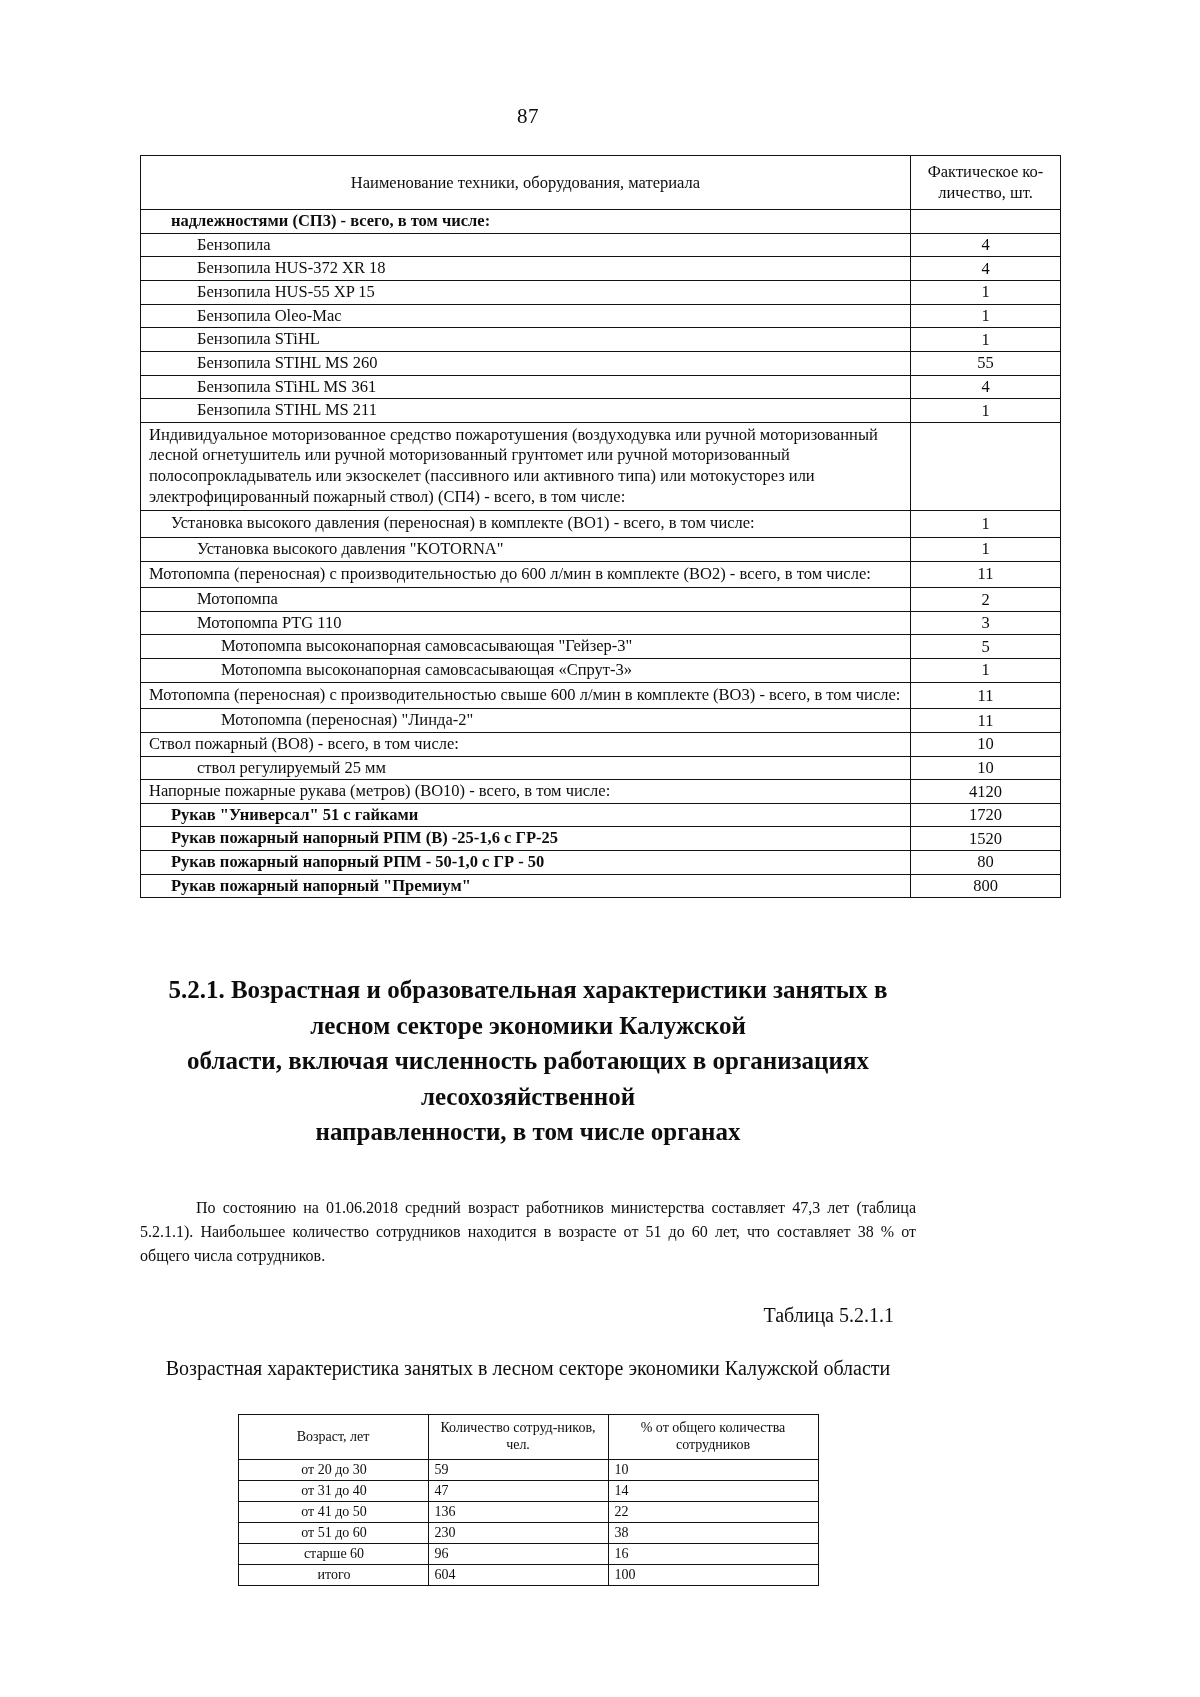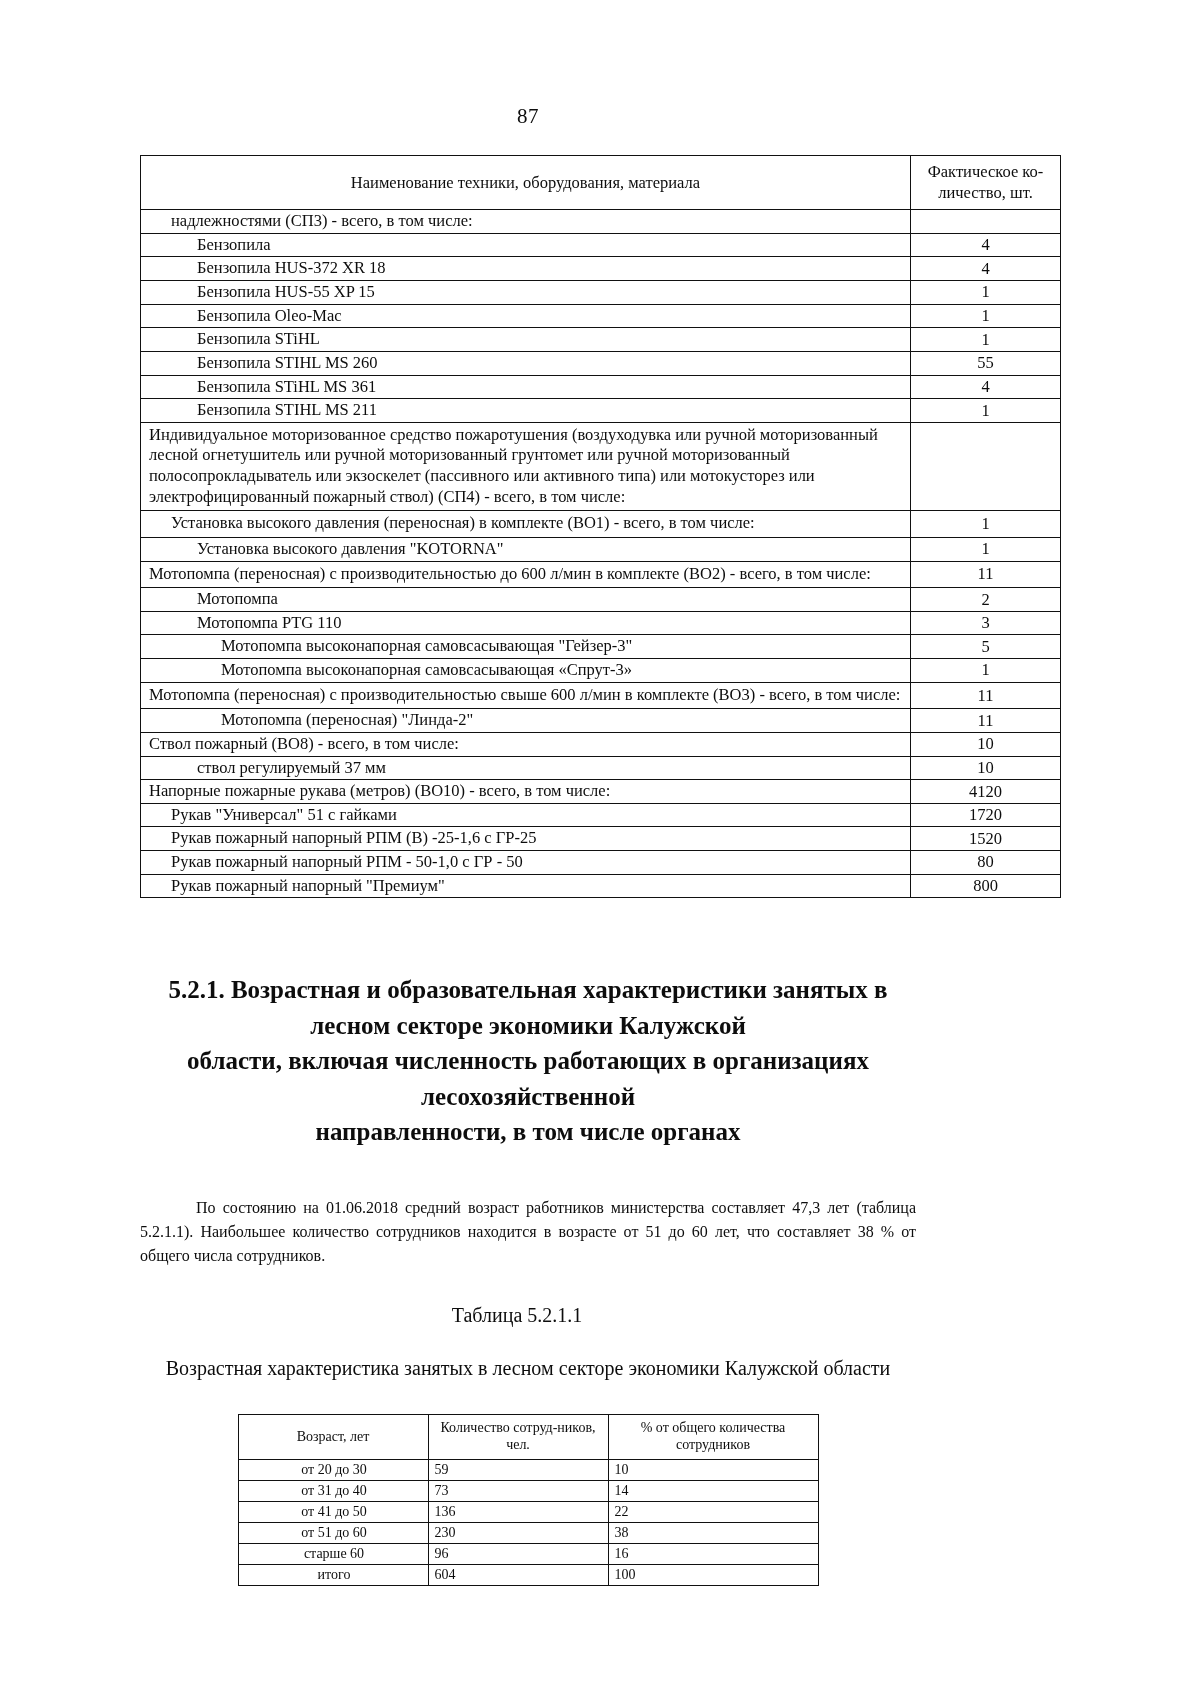--- a/index.html
+++ b/index.html
@@ -54,21 +54,21 @@
   td.qty {
     text-align: center;
     font-size: 16.5px;
   }
   td.name {
     text-align: left;
     line-height: 1.25;
   }
   
   .lvl0 { padding-left: 8px !important; }
-  .lvl1 { padding-left: 30px !important; }
+  .lvl1 { padding-left: 30px !important; font-weight: bold; }
   .lvl2 { padding-left: 56px !important; }
   .lvl3 { padding-left: 80px !important; }
   .just {
     text-align: justify;
     text-align-last: left;
     line-height: 1.27;
     padding: 2px 8px 3px 8px !important;
   }
   .just.ind { padding-left: 30px !important; }
 
@@ -87,21 +87,21 @@
   .body-par {
     margin-top: 46px;
     font-size: 16px;
     line-height: 1.5;
     text-align: justify;
     text-indent: 56px;
   }
 
   .table-label {
     margin-top: 36px;
-    text-align: center;
+    text-align: right;
     font-size: 20px;
     padding-right: 22px;
   }
   .table-caption {
     margin-top: 30px;
     text-align: center;
     font-size: 20px;
   }
 
   
@@ -225,21 +225,21 @@
         </tr>
         <tr>
           <td class="name lvl3">Мотопомпа (переносная) "Линда-2"</td>
           <td class="qty">11</td>
         </tr>
         <tr>
           <td class="name lvl0">Ствол пожарный (ВО8) - всего, в том числе:</td>
           <td class="qty">10</td>
         </tr>
         <tr>
-          <td class="name lvl2">ствол регулируемый 37 мм</td>
+          <td class="name lvl2">ствол регулируемый 25 мм</td>
           <td class="qty">10</td>
         </tr>
         <tr>
           <td class="name lvl0">Напорные пожарные рукава (метров) (ВО10) - всего, в том числе:</td>
           <td class="qty">4120</td>
         </tr>
         <tr>
           <td class="name lvl1">Рукав "Универсал" 51 с гайками</td>
           <td class="qty">1720</td>
         </tr>
@@ -285,21 +285,21 @@
         </tr>
       </thead>
       <tbody id="age-body">
           <tr>
             <td class="ac-label">от 20 до 30</td>
             <td class="ac-num">59</td>
             <td class="ac-num">10</td>
           </tr>
           <tr>
             <td class="ac-label">от 31 до 40</td>
-            <td class="ac-num">73</td>
+            <td class="ac-num">47</td>
             <td class="ac-num">14</td>
           </tr>
           <tr>
             <td class="ac-label">от 41 до 50</td>
             <td class="ac-num">136</td>
             <td class="ac-num">22</td>
           </tr>
           <tr>
             <td class="ac-label">от 51 до 60</td>
             <td class="ac-num">230</td>

